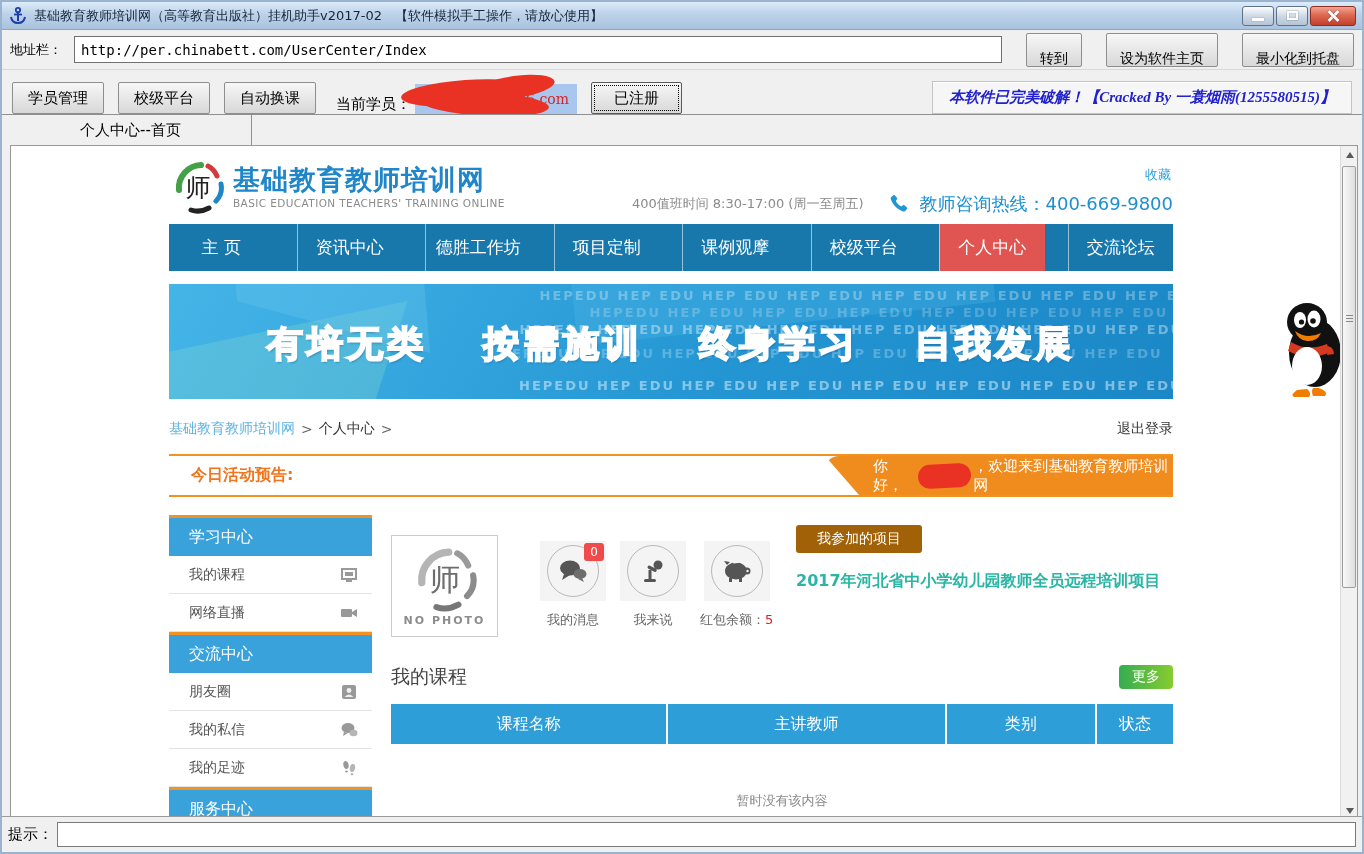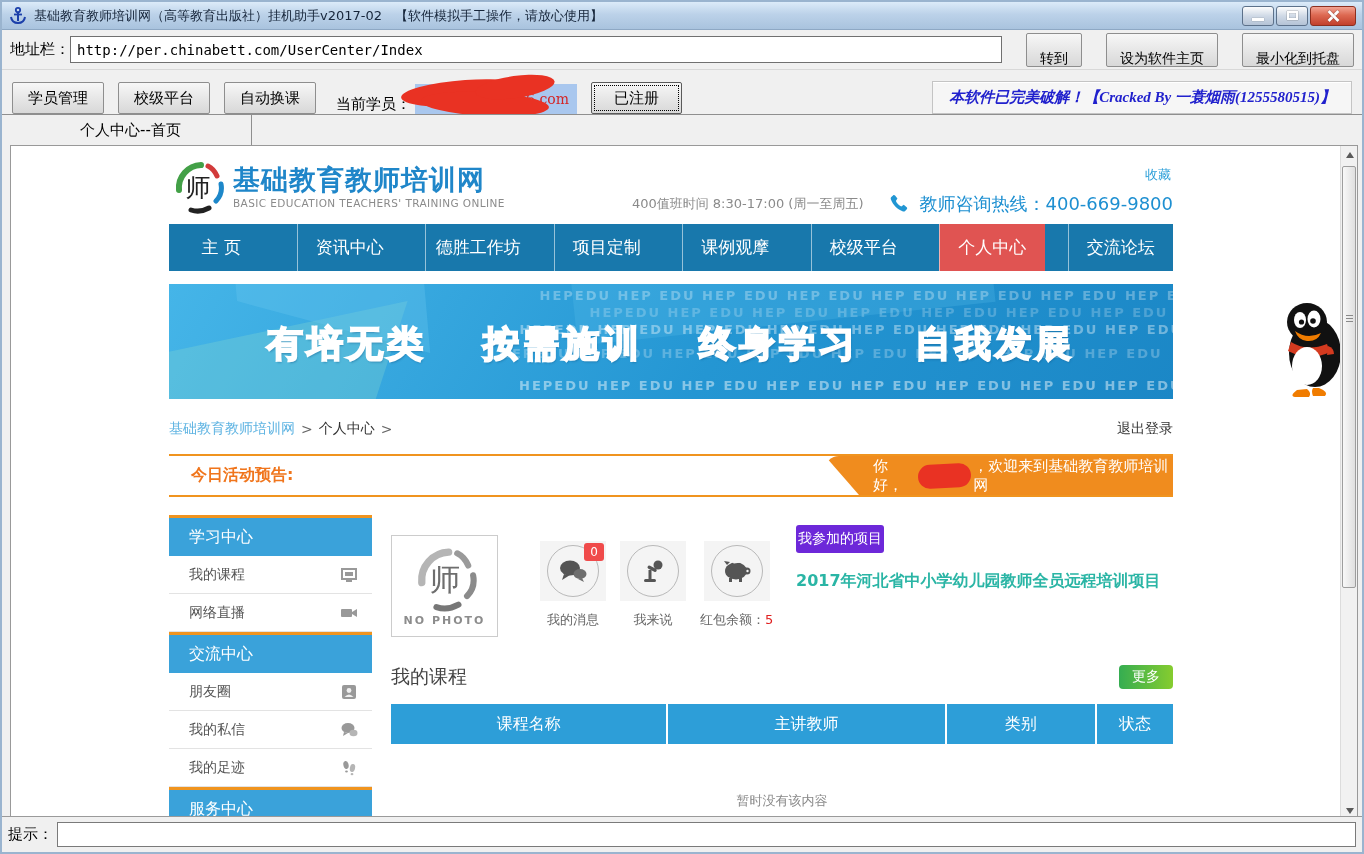--- a/index.html
+++ b/index.html
@@ -20,21 +20,21 @@
   .g-min { width:12px; height:3px; background:#fff; box-shadow:0 0 1px #444; margin-top:8px; }
   .g-max { width:11px; height:9px; border:2px solid #fff; box-shadow:0 0 1px #444, inset 0 0 1px #444; }
   .g-close { position:relative; width:14px; height:12px; }
   .g-close::before,.g-close::after { content:""; position:absolute; left:6px; top:-1px; width:3px; height:14px;
     background:#fff; box-shadow:0 0 1px #5a1208; }
   .g-close::before { transform:rotate(45deg); } .g-close::after { transform:rotate(-45deg); }
 
   
   .addr-row { position:absolute; top:28px; left:0; right:0; height:40px; display:flex; align-items:center;
     padding:0 8px; background:#f0f0f0; border-bottom:1px solid #d8d8d8; }
-  .addr-label { font-size:15px; color:#000; margin-right:0; white-space:nowrap; }
+  .addr-label { font-size:13px; color:#000; margin-right:12px; white-space:nowrap; }
   .addr-input { flex:1; height:27px; border:1px solid #707070; background:#fff; padding:2px 6px;
     font-family:"DejaVu Sans Mono","Liberation Mono",monospace; font-size:14px; color:#000; }
   .sys-btn { height:29px; margin-left:24px; padding:16px 13px; font-size:14px; color:#000; white-space:nowrap;
     background:linear-gradient(#f7f7f7,#e4e4e4 60%,#d8d8d8); border:1px solid #8e8e8e; border-radius:2px; }
 
   
   .tool-row { position:absolute; top:68px; left:0; right:0; height:44px; display:flex; align-items:flex-end;
     padding:0 10px; background:#f0f0f0; }
   .tool-btn { height:32px; padding:0 15px; margin-right:14px; font-size:15px;
     background:linear-gradient(#f7f7f7,#e4e4e4 60%,#d8d8d8); border:1px solid #8e8e8e; border-radius:2px; }
@@ -134,21 +134,21 @@
   .qitem { display:flex; flex-direction:column; align-items:center; margin-right:14px; }
   .qtile { position:relative; width:66px; height:60px; background:#f4f4f4; display:flex; align-items:center; justify-content:center; }
   .qcircle { width:52px; height:52px; border:1px solid #b9b9b9; border-radius:50%; background:#f4f4f4;
     display:flex; align-items:center; justify-content:center; }
   .qbadge { position:absolute; top:2px; right:2px; min-width:20px; height:18px; background:#f04b4b;
     color:#fff; font-size:12px; border-radius:3px; display:flex; align-items:center; justify-content:center; padding:0 4px; }
   .qlabel { margin-top:10px; font-size:13px; color:#666; white-space:nowrap; }
   .red-num { color:#e02020; }
 
   .proj { position:absolute; right:0; top:10px; width:377px; }
-  .proj-badge { display:inline-block; background:#6d28d9; color:#fff; font-size:14px; padding:5px 2px; border-radius:3px; }
+  .proj-badge { display:inline-block; background:#a16207; color:#fff; font-size:14px; padding:5px 21px; border-radius:3px; }
   .proj-link { margin-top:18px; color:#2ab5a5; font-size:16px; font-weight:bold; line-height:1.3; }
 
   .courses { margin-top:14px; }
   .courses-head { display:flex; align-items:center; justify-content:space-between; }
   .courses-title { font-size:19px; color:#444; }
   .more-btn { padding:3px 13px; border-radius:4px; color:#fff; font-size:14px; border:none;
     background:linear-gradient(90deg,#35ad51,#86cc2f); }
   .ctable { margin-top:14px; height:40px; background:#2d9ed8; display:flex; }
   .cth { display:flex; align-items:center; justify-content:center; color:#fff; font-size:16px; }
   .cth + .cth { border-left:2px solid #fff; }

